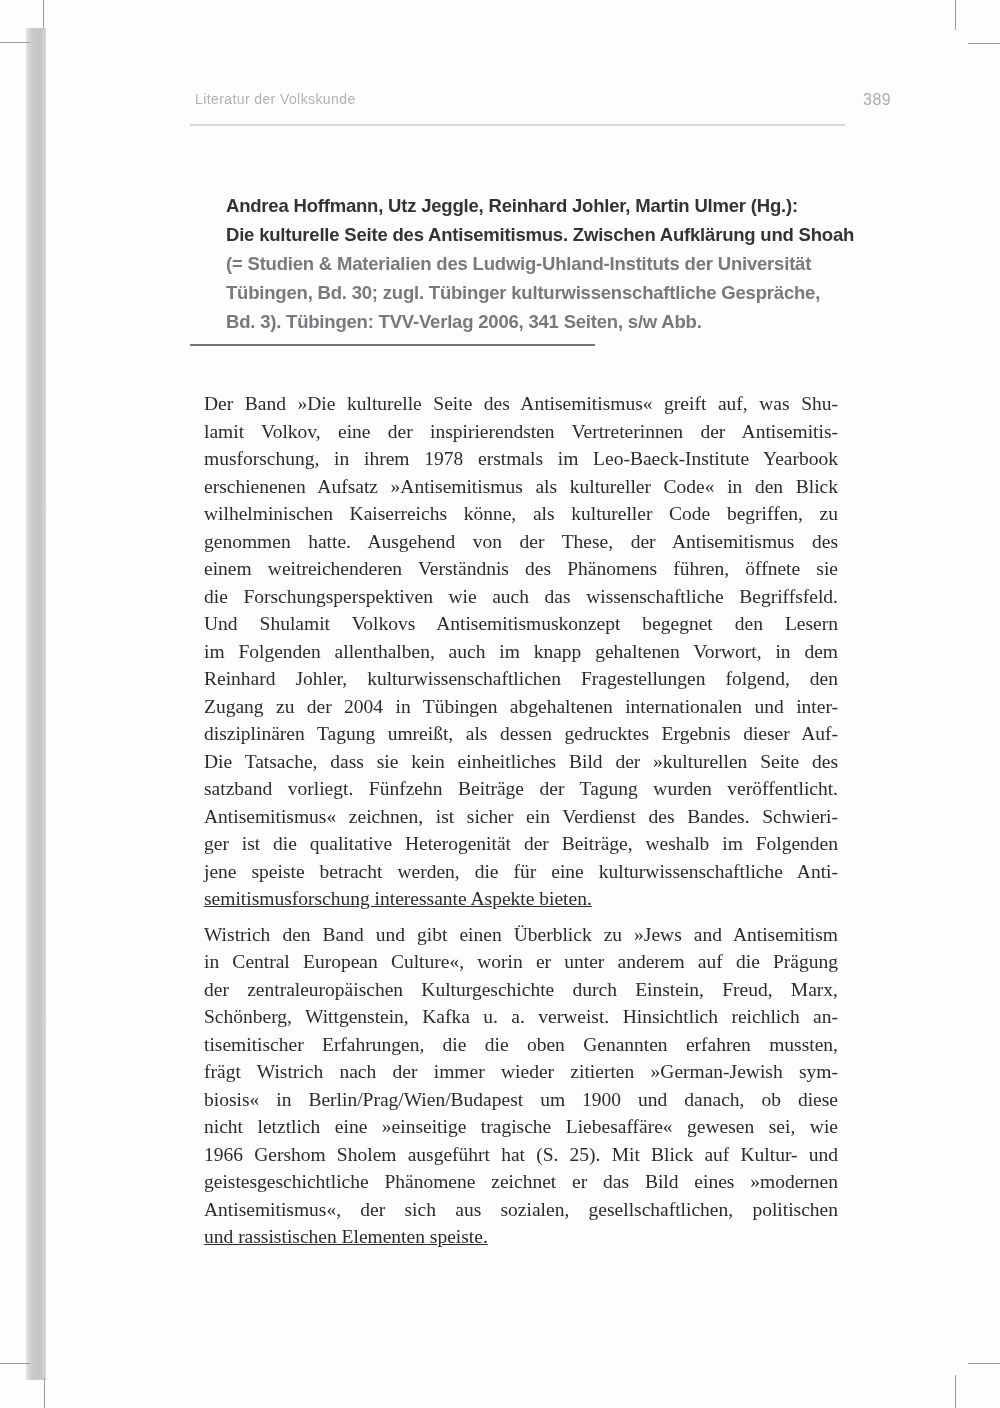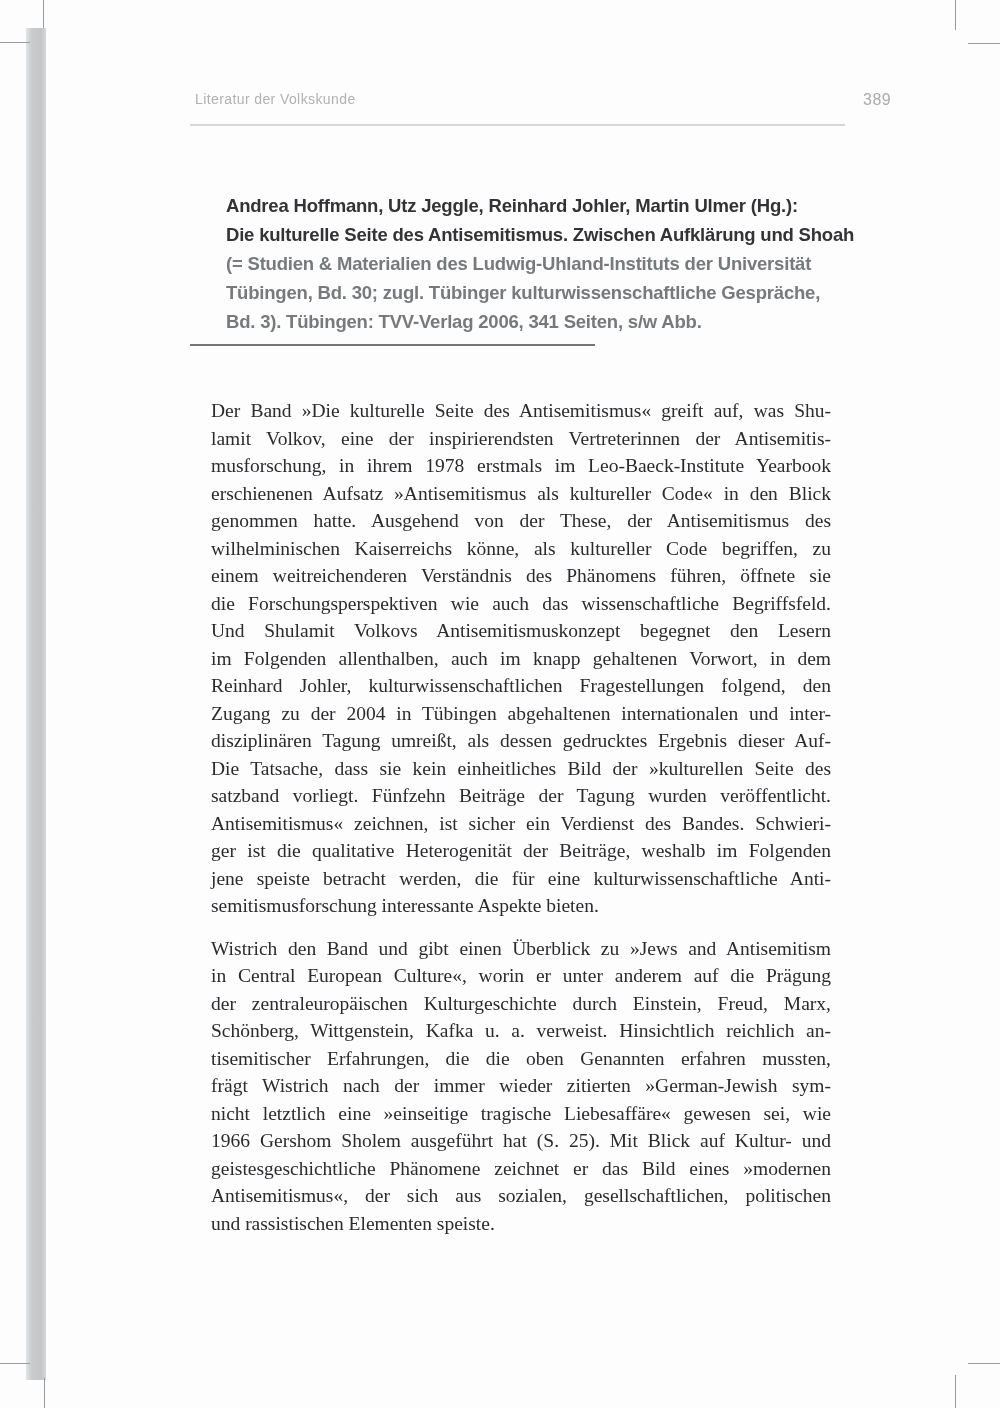--- a/index.html
+++ b/index.html
@@ -50,23 +50,23 @@
     position:absolute; left:190px; top:344px; width:405px; height:2px;
     background:#747577;
   }
 
   
   .review-body {
     position:absolute; left:196px; top:382px; width:650px;
     font-family:"Liberation Serif", serif;
     font-size:19.5px; line-height:27.5px; color:#2b2b2e;
   }
-  .para { margin:15px; }
+  .para { margin:8px; }
   .bline { text-align:justify; text-align-last:justify; }
-  .bline.lastline { text-align-last:left; }
+  .bline.lastline { text-align-last:left;text-decoration:underline; }
   .bline.indent { text-indent:32px; }
 </style>
 </head>
 <body>
 
 <div class="page">
 
   <div class="binding-strip"></div>
   <div class="crop cm-tl-v"></div>
   <div class="crop cm-tl-h"></div>
@@ -89,22 +89,22 @@
       <div class="cit-line cit-gray">Bd. 3). Tübingen: TVV-Verlag 2006, 341 Seiten, s/w Abb.</div>
     </section>
   <div class="citation-rule"></div>
 
   <main class="review-body">
       <div class="para">
         <div class="bline">Der Band »Die kulturelle Seite des Antisemitismus« greift auf, was Shu-</div>
         <div class="bline">lamit Volkov, eine der inspirierendsten Vertreterinnen der Antisemitis-</div>
         <div class="bline">musforschung, in ihrem 1978 erstmals im Leo-Baeck-Institute Yearbook</div>
         <div class="bline">erschienenen Aufsatz »Antisemitismus als kultureller Code« in den Blick</div>
+        <div class="bline">wilhelminischen Kaiserreichs könne, als kultureller Code begriffen, zu</div>
         <div class="bline">genommen hatte. Ausgehend von der These, der Antisemitismus des</div>
-        <div class="bline">wilhelminischen Kaiserreichs könne, als kultureller Code begriffen, zu</div>
         <div class="bline">einem weitreichenderen Verständnis des Phänomens führen, öffnete sie</div>
         <div class="bline">die Forschungsperspektiven wie auch das wissenschaftliche Begriffsfeld.</div>
         <div class="bline">Und Shulamit Volkovs Antisemitismuskonzept begegnet den Lesern</div>
         <div class="bline">im Folgenden allenthalben, auch im knapp gehaltenen Vorwort, in dem</div>
         <div class="bline">Reinhard Johler, kulturwissenschaftlichen Fragestellungen folgend, den</div>
         <div class="bline">Zugang zu der 2004 in Tübingen abgehaltenen internationalen und inter-</div>
         <div class="bline">disziplinären Tagung umreißt, als dessen gedrucktes Ergebnis dieser Auf-</div>
         <div class="bline">Die Tatsache, dass sie kein einheitliches Bild der »kulturellen Seite des</div>
         <div class="bline">satzband vorliegt. Fünfzehn Beiträge der Tagung wurden veröffentlicht.</div>
         <div class="bline">Antisemitismus« zeichnen, ist sicher ein Verdienst des Bandes. Schwieri-</div>
@@ -112,20 +112,21 @@
         <div class="bline">jene speiste betracht werden, die für eine kulturwissenschaftliche Anti-</div>
         <div class="bline lastline">semitismusforschung interessante Aspekte bieten.</div>
       </div>
       <div class="para">
         <div class="bline">Wistrich den Band und gibt einen Überblick zu »Jews and Antisemitism</div>
         <div class="bline">in Central European Culture«, worin er unter anderem auf die Prägung</div>
         <div class="bline">der zentraleuropäischen Kulturgeschichte durch Einstein, Freud, Marx,</div>
         <div class="bline">Schönberg, Wittgenstein, Kafka u. a. verweist. Hinsichtlich reichlich an-</div>
         <div class="bline">tisemitischer Erfahrungen, die die oben Genannten erfahren mussten,</div>
         <div class="bline">frägt Wistrich nach der immer wieder zitierten »German-Jewish sym-</div>
+        <div class="bline">biosis« in Berlin/Prag/Wien/Budapest um 1900 und danach, ob diese</div>
         <div class="bline">nicht letztlich eine »einseitige tragische Liebesaffäre« gewesen sei, wie</div>
         <div class="bline">1966 Gershom Sholem ausgeführt hat (S. 25). Mit Blick auf Kultur- und</div>
         <div class="bline">geistesgeschichtliche Phänomene zeichnet er das Bild eines »modernen</div>
         <div class="bline">Antisemitismus«, der sich aus sozialen, gesellschaftlichen, politischen</div>
         <div class="bline lastline">und rassistischen Elementen speiste.</div>
       </div>
     </main>
 
 </div>
 

